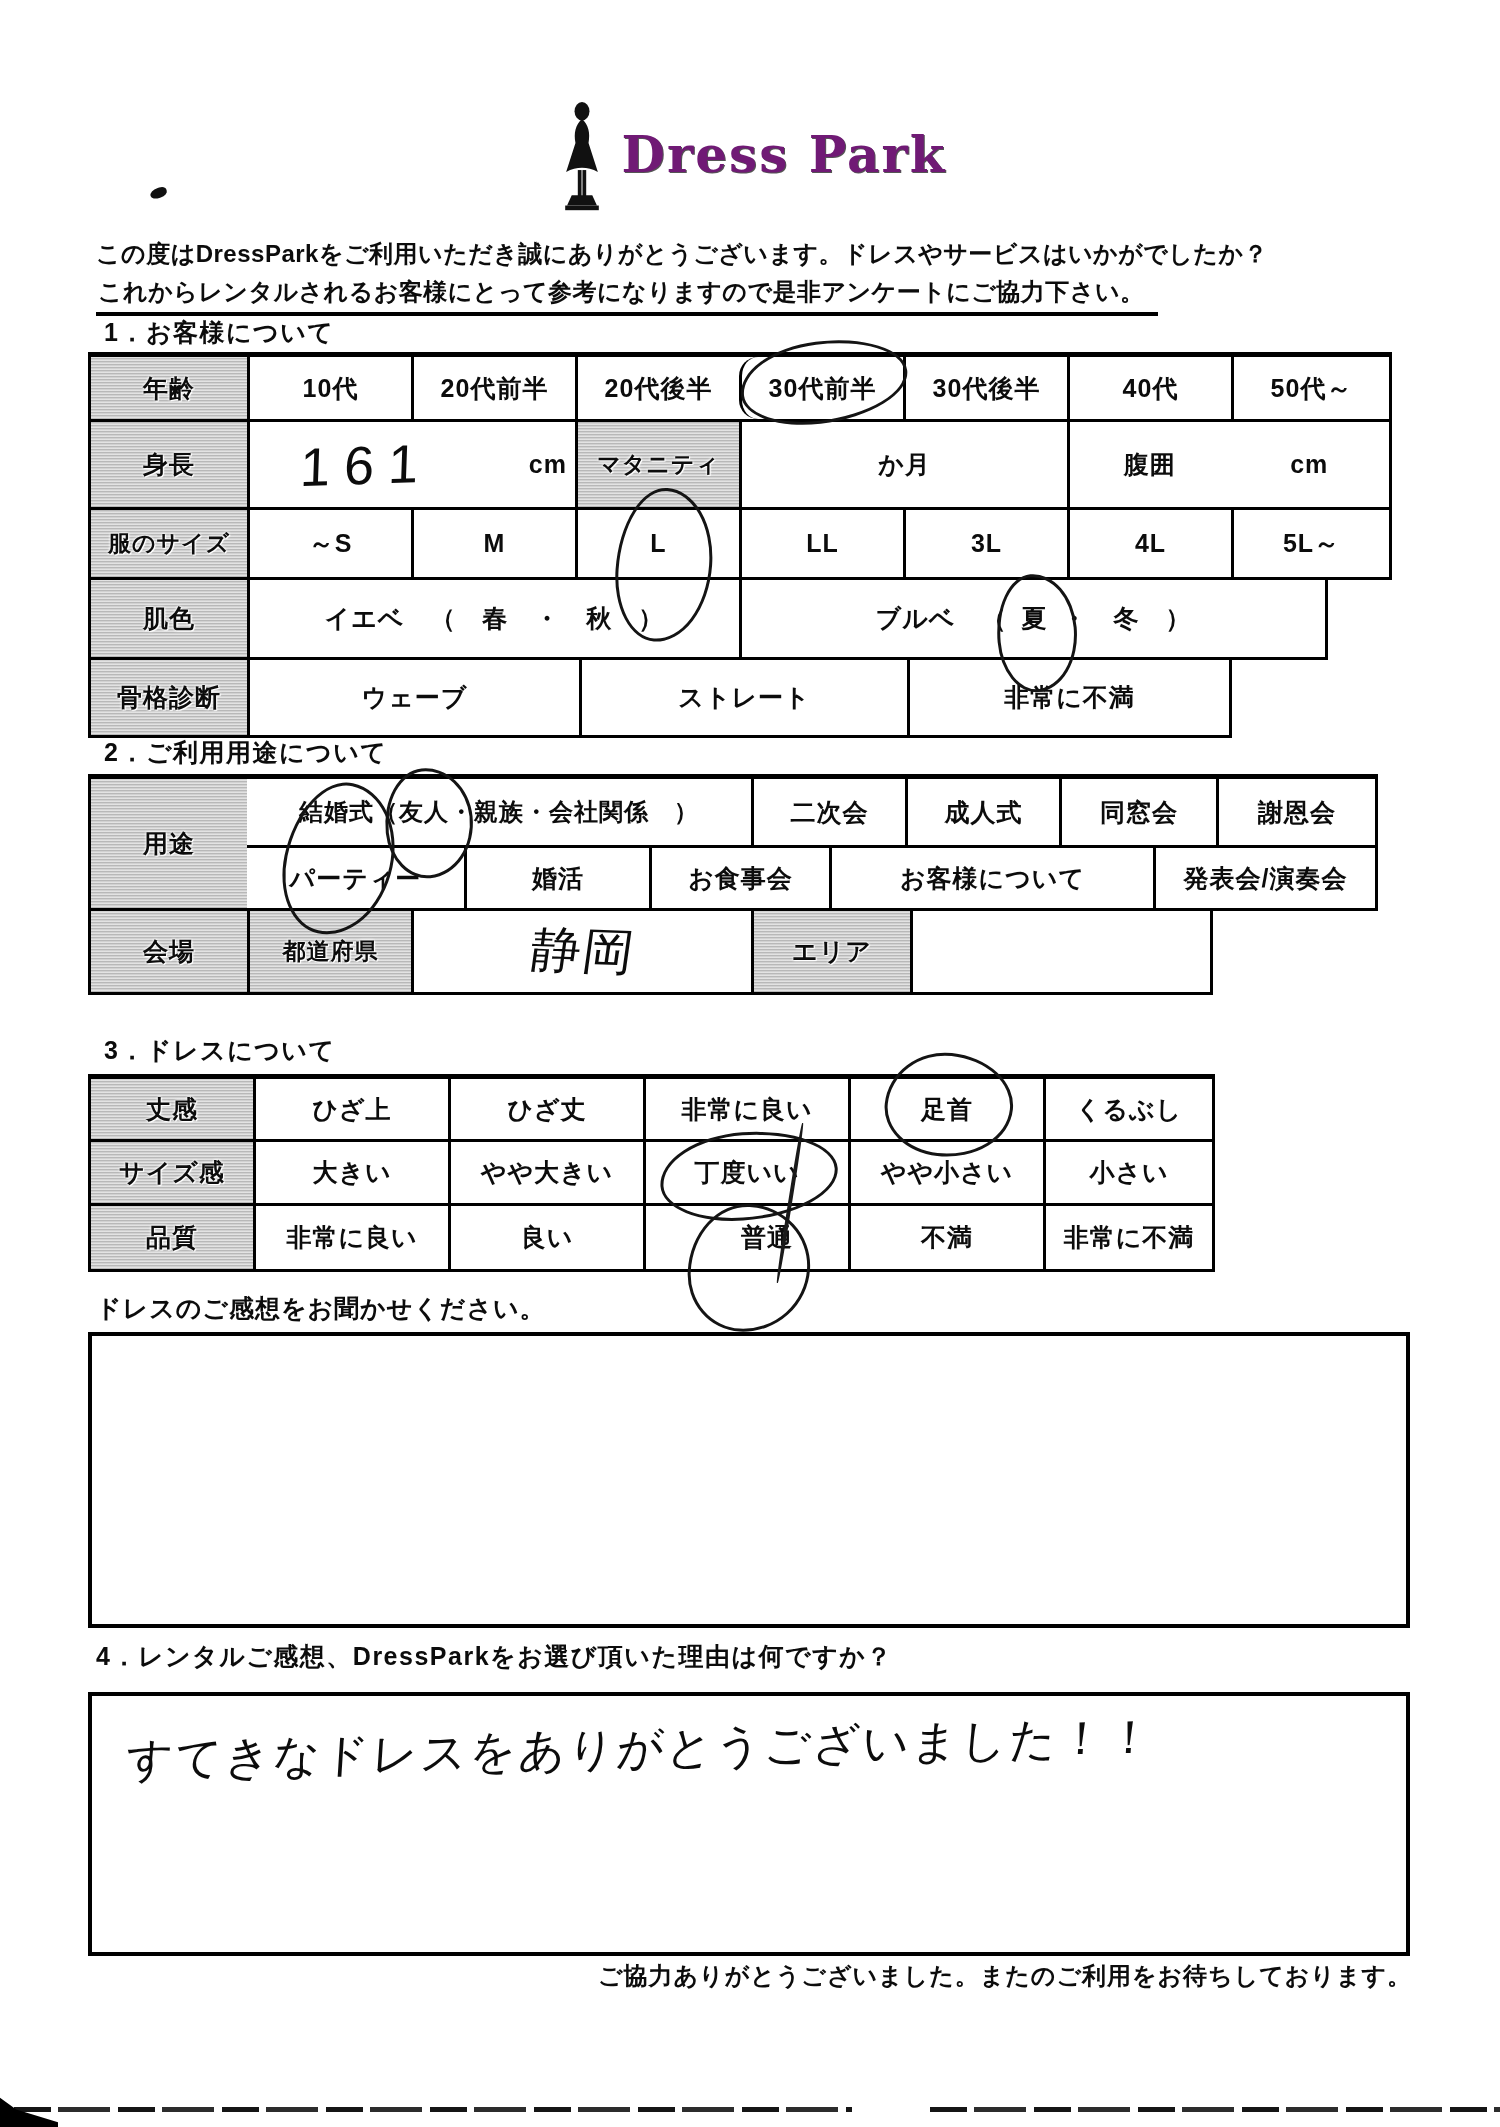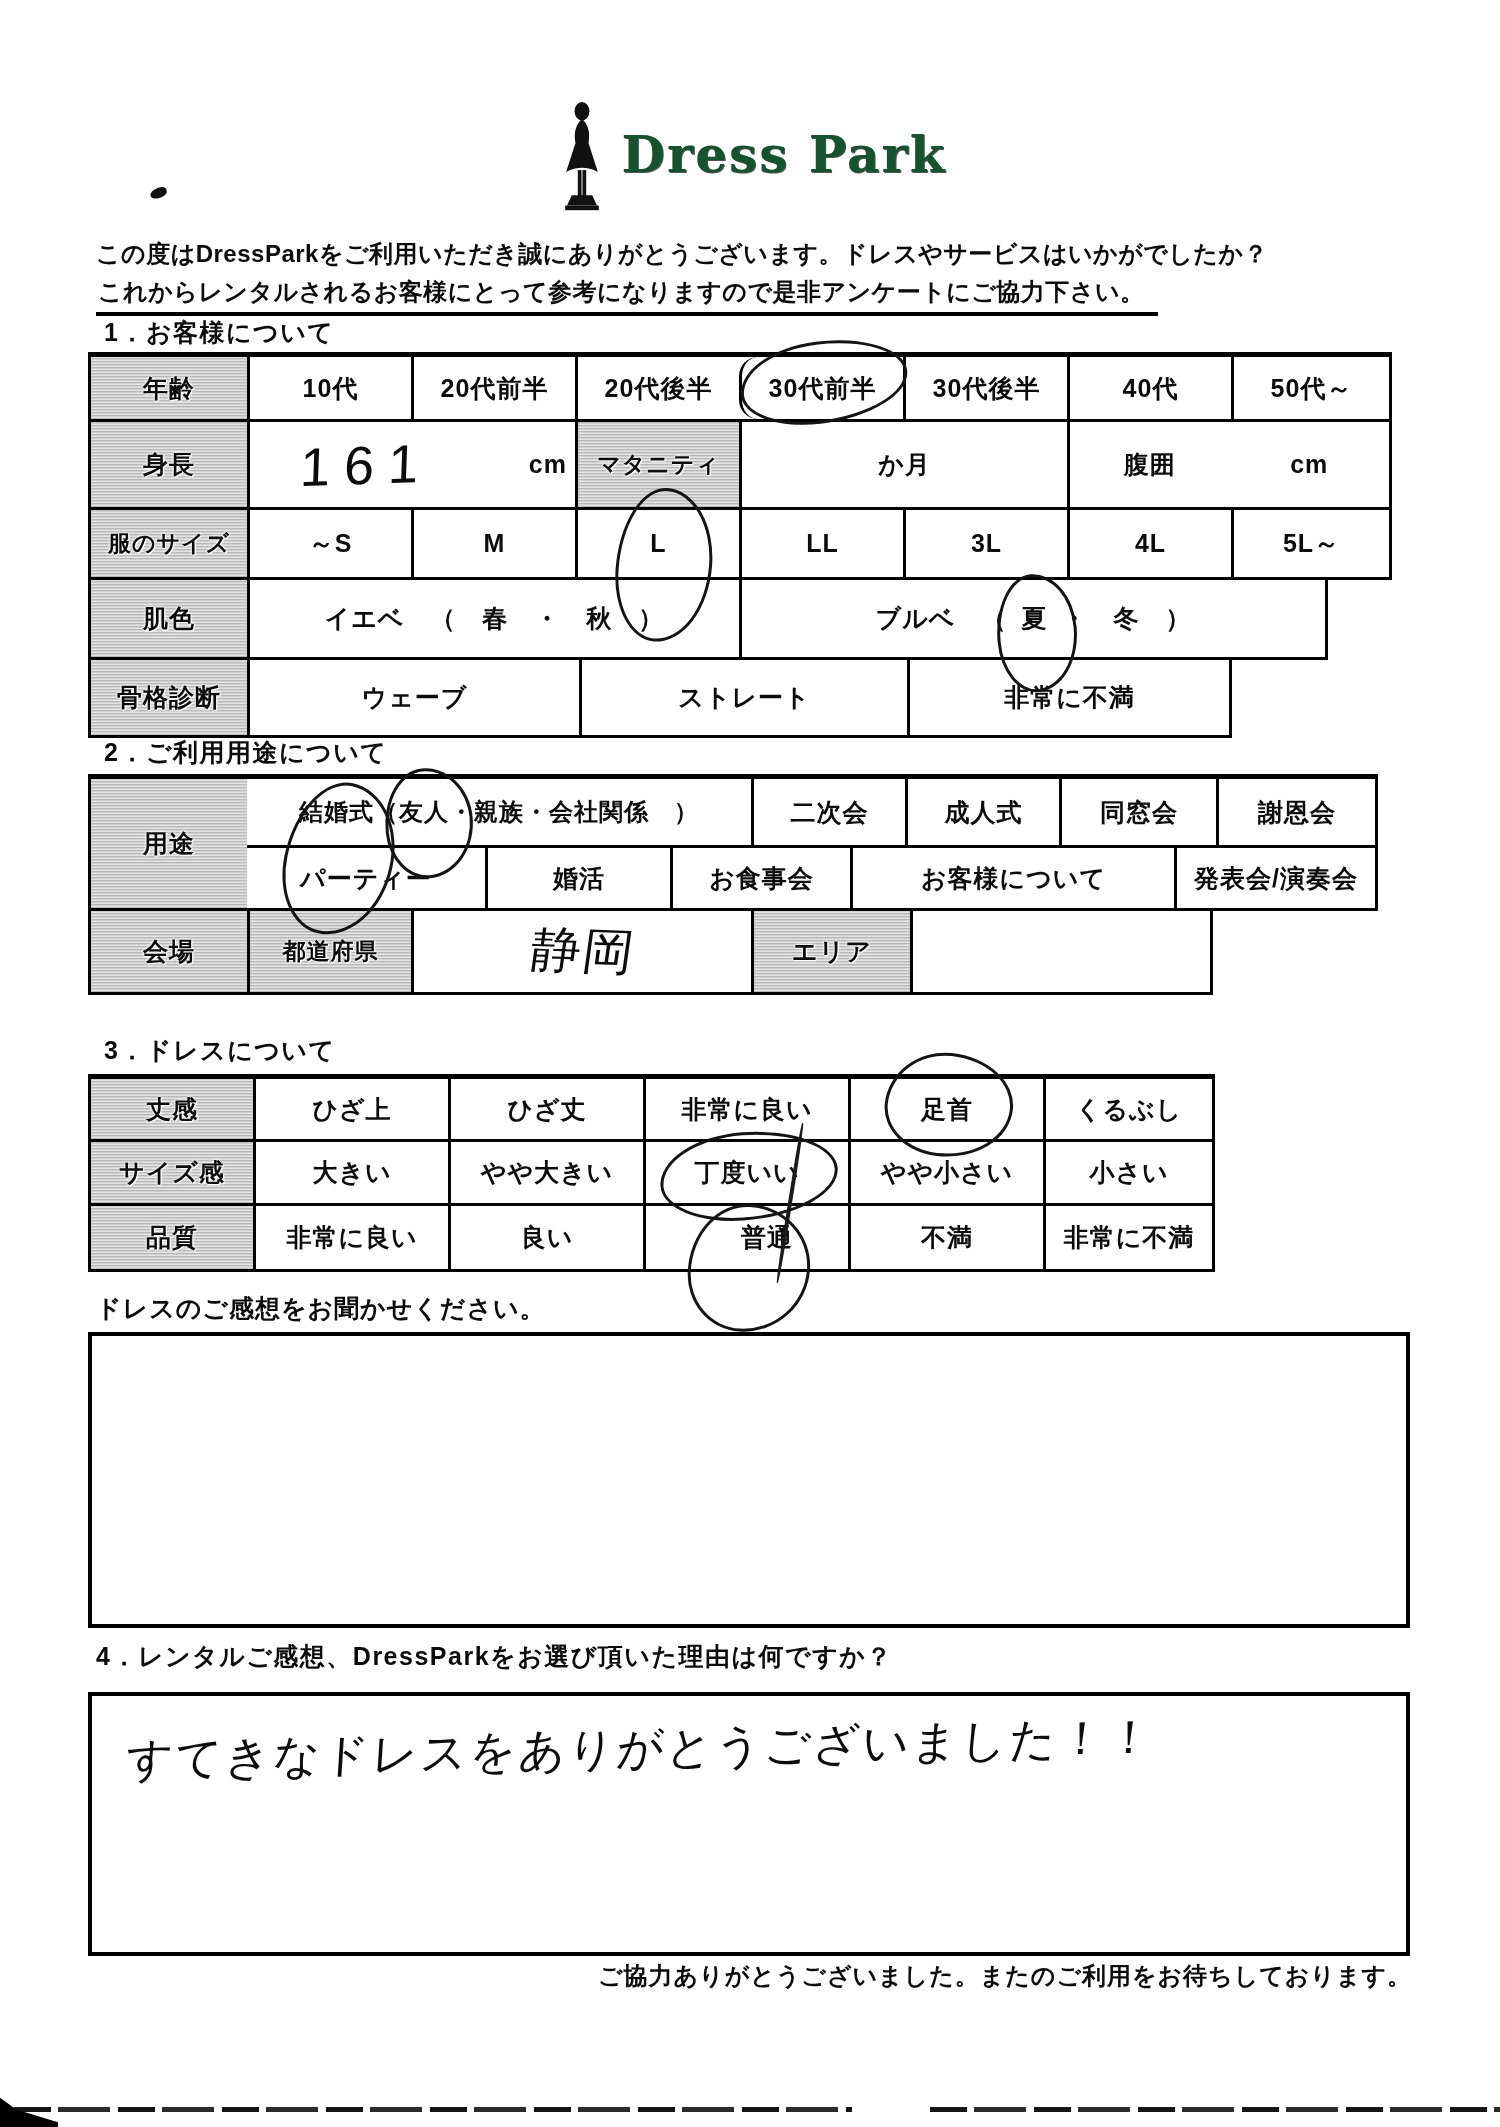--- a/index.html
+++ b/index.html
@@ -3,21 +3,21 @@
 <meta charset="utf-8">
 <style>
   html,body{margin:0;padding:0;background:#e8e8e8;}
   .page{position:relative;width:1500px;height:2127px;background:#ffffff;margin:0 auto;
         font-family:"Liberation Sans","DejaVu Sans",sans-serif;color:#0c0c0c;overflow:hidden;}
 
   
   .logo{position:absolute;top:92px;left:0;width:100%;height:125px;display:flex;justify-content:center;align-items:center;gap:12px;}
   .logo svg{width:56px;height:118px;display:block;margin-top:4px;}
   .logo-text{font-family:"DejaVu Serif","Liberation Serif",serif;font-weight:700;font-size:50px;
-             letter-spacing:2px;color:#14532d;text-shadow:1px 1px 0 #555;}
+             letter-spacing:2px;color:#701a75;text-shadow:1px 1px 0 #555;}
 
   
   .intro1{position:absolute;left:96px;top:238px;font-size:24px;font-weight:600;letter-spacing:.5px;}
   .intro2{position:absolute;left:96px;top:276px;font-size:24px;font-weight:800;letter-spacing:.5px;
           border-bottom:4px solid #000;padding:0 14px 4px 2px;}
   .sec-title{position:absolute;font-size:25px;font-weight:800;letter-spacing:1.5px;}
 
   
   .tbl{position:absolute;left:88px;}
   .row{display:flex;border:3px solid #000;border-top:none;box-sizing:border-box;position:relative;background:#fff;}
@@ -164,21 +164,21 @@
               <span class="circ" style="left:-14px;top:-28px;width:82px;height:104px;transform:rotate(-6deg);"></span>
             </span>
             <span>・親族・会社関係　）</span>
           </div>
           <div class="cell" style="width:154px;">二次会</div>
           <div class="cell" style="width:154px;font-family:Liberation Serif, serif;">成人式</div>
           <div class="cell" style="width:157px;">同窓会</div>
           <div class="cell grow">謝恩会</div>
         </div>
         <div class="subrow">
-          <div class="cell" style="width:238px;border-radius:13px;">パーティー</div>
+          <div class="cell" style="width:217px;border-radius:13px;">パーティー</div>
           <div class="cell" style="width:185px;">婚活</div>
           <div class="cell" style="width:180px;">お食事会</div>
           <div class="cell" style="width:324px;">お客様について</div>
           <div class="cell grow">発表会/演奏会</div>
         </div>
       </div>
     </div>
 
     <div class="row" style="height:84px;width:1125px;">
       <div class="cell shade" style="width:156px;">会場</div>

